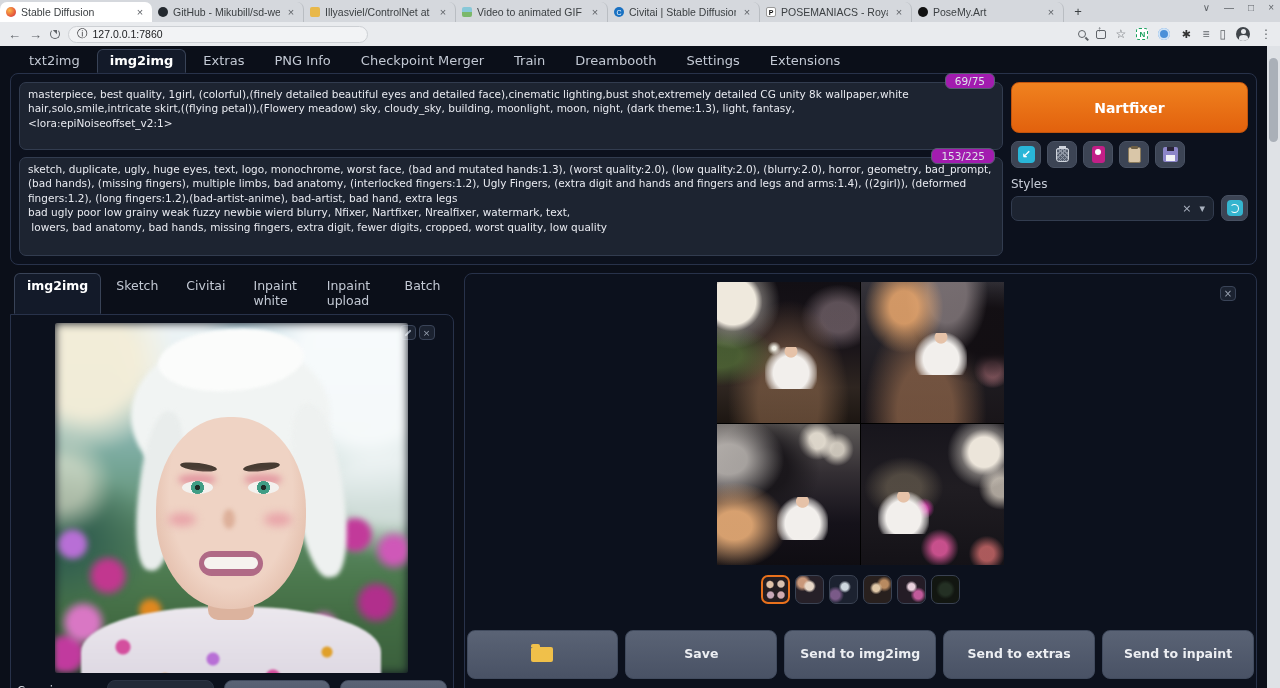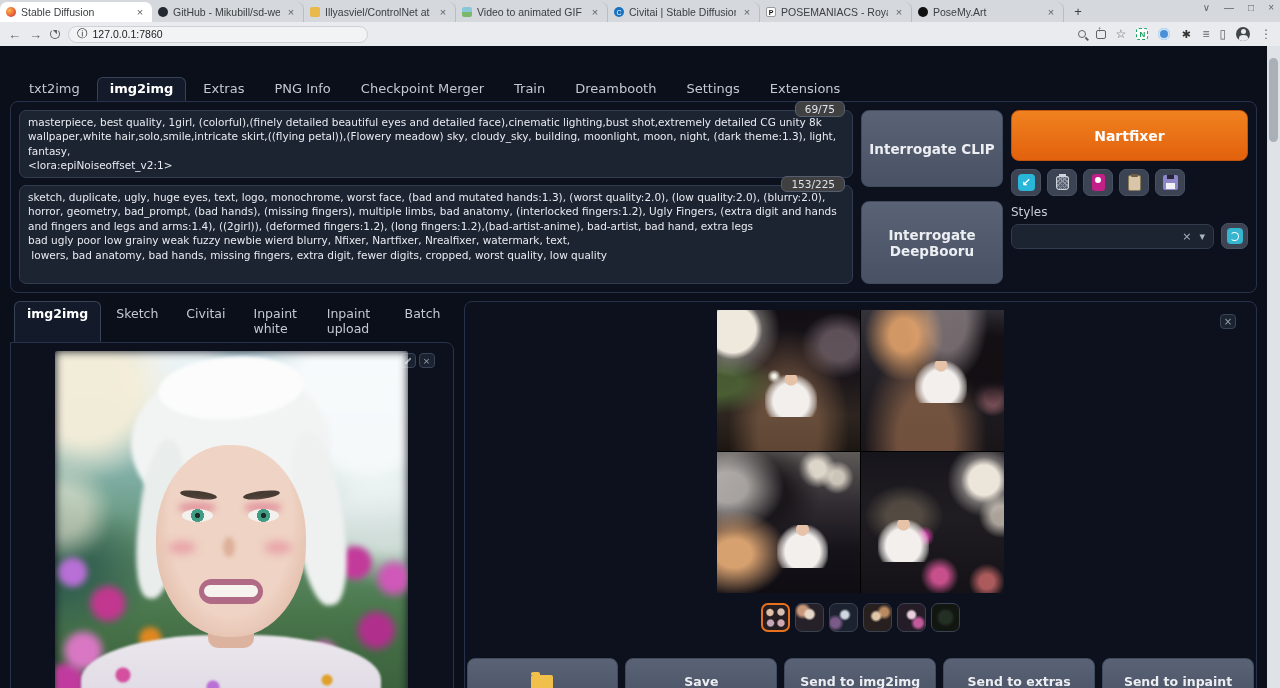--- a/index.html
+++ b/index.html
@@ -57,34 +57,34 @@
   .avatar:after { content:""; position:absolute; width:9px; height:6px; border-radius:50% 50% 0 0;
                   background:#e9ebee; left:2.5px; top:8px; }
 
   
   .app { height:642px; background:#0b0f19; color:#e5e7eb; position:relative;
          padding:0 23px 0 10px; overflow:hidden; }
   .page-scroll { position:absolute; right:0; top:0; bottom:0; width:13px; background:#dfe2e6; }
   .page-thumb { position:absolute; top:12px; left:2px; width:9px; height:84px; background:#aab0b8; border-radius:5px; }
 
   .nav-tabs { display:flex; gap:4px; padding:3px 4px 0 6px; font-size:13px; }
-  .nav-tab { padding:3px 12px 4px; color:#c3c9d4; border:1px solid transparent;margin-top:28px; }
+  .nav-tab { padding:3px 12px 4px; color:#c3c9d4; border:1px solid transparent; }
   .nav-tab.active { color:#fff; font-weight:bold; background:#131a29; border:1px solid #394357;
                     border-bottom-color:#131a29; border-radius:6px 6px 0 0; }
 
   .top-panel { border:1px solid #28324a; border-radius:8px; background:#0c111d;
                display:flex; gap:8px; padding:8px; height:192px; }
   .prompts { flex:1; display:flex; flex-direction:column; gap:7px; }
   .pbox { position:relative; }
   .pbox textarea { width:100%; background:#1d2431; border:1px solid #323c4f; border-radius:7px;
                    color:#e8eaf0; font-size:10.5px; line-height:1.38; padding:4px 8px; resize:none;
                    font-family:"DejaVu Sans", sans-serif; display:block; }
   .t-prompt { height:68px; }
   .t-neg { height:99px; }
-  .tokens { position:absolute; top:-9px; right:8px; background:#404040; border:1px solid #555e70;
+  .tokens { position:absolute; top:-9px; right:8px; background:#a21caf; border:1px solid #555e70;
             border-radius:6px; font-size:10.5px; padding:1px 9px; color:#dfe3ea; z-index:2; }
   .interr { width:142px; display:flex; flex-direction:column; gap:14px; }
   .gbtn { background:linear-gradient(180deg,#5a6375,#495265); border:1px solid #414b5e;
           border-radius:8px; color:#eceef2; font-size:13.5px; font-weight:600; display:flex;
           align-items:center; justify-content:center; text-align:center; cursor:pointer; }
   .btn-clip { height:82px; }
   .btn-deep { height:88px; }
   .gencol { width:237px; }
   .btn-generate { width:100%; height:51px; background:linear-gradient(180deg,#f0821f,#e2610d);
                   border:1px solid #c2540d; border-radius:8px; color:#fff; font-weight:bold;
@@ -363,24 +363,20 @@
           <textarea class="t-prompt" spellcheck="false" style="">masterpiece, best quality, 1girl, (colorful),(finely detailed beautiful eyes and detailed face),cinematic lighting,bust shot,extremely detailed CG unity 8k wallpaper,white hair,solo,smile,intricate skirt,((flying petal)),(Flowery meadow) sky, cloudy_sky, building, moonlight, moon, night, (dark theme:1.3), light, fantasy,
 &lt;lora:epiNoiseoffset_v2:1&gt;</textarea>
         </div>
         <div class="pbox">
           <span class="tokens">153/225</span>
           <textarea class="t-neg" spellcheck="false" style="">sketch, duplicate, ugly, huge eyes, text, logo, monochrome, worst face, (bad and mutated hands:1.3), (worst quality:2.0), (low quality:2.0), (blurry:2.0), horror, geometry, bad_prompt, (bad hands), (missing fingers), multiple limbs, bad anatomy, (interlocked fingers:1.2), Ugly Fingers, (extra digit and hands and fingers and legs and arms:1.4), ((2girl)), (deformed fingers:1.2), (long fingers:1.2),(bad-artist-anime), bad-artist, bad hand, extra legs
 bad ugly poor low grainy weak fuzzy newbie wierd blurry, Nfixer, Nartfixer, Nrealfixer, watermark, text,
  lowers, bad anatomy, bad hands, missing fingers, extra digit, fewer digits, cropped, worst quality, low quality</textarea>
         </div>
       </div>
-      <div class="interr">
-        <div class="gbtn btn-clip">Interrogate CLIP</div>
-        <div class="gbtn btn-deep">Interrogate DeepBooru</div>
-      </div>
       <div class="gencol">
         <div class="btn-generate">Nartfixer</div>
         <div class="toolrow">
           <div class="toolbtn">
             <span class="ic-paste">↙</span>
           </div>
           <div class="toolbtn">
             <span class="ic-trash"></span>
           </div>
           <div class="toolbtn">

